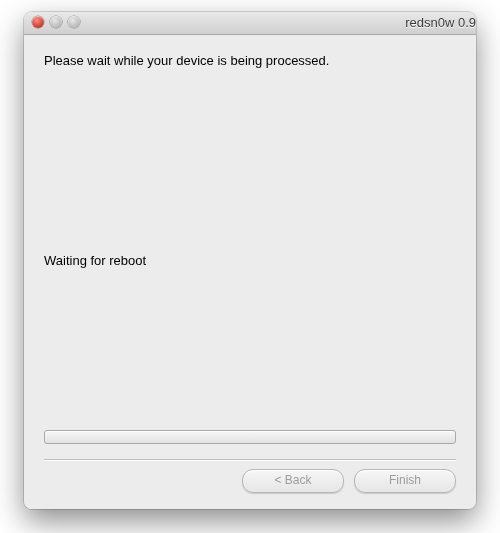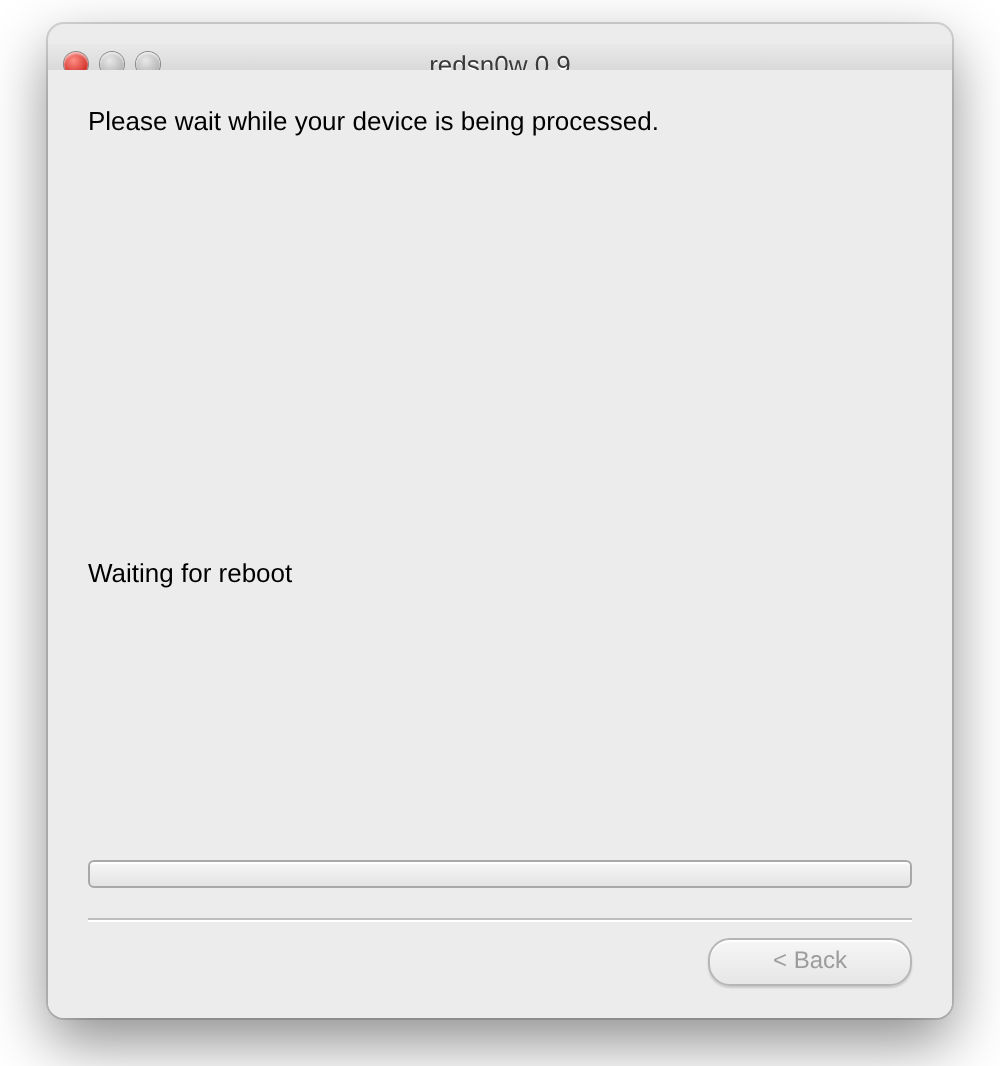--- a/index.html
+++ b/index.html
@@ -17,26 +17,25 @@
     border-radius:8px;
     box-shadow:0 12px 30px rgba(0,0,0,0.45),0 0 0 1px rgba(0,0,0,0.15);
     background:#ececec;
     overflow:hidden;
   }
   .titlebar{
     height:22px;
     background:linear-gradient(#e9e9e9,#cfcfcf);
     border-bottom:1px solid #a9a9a9;
     position:relative;
-    text-align:center;
+    text-align:right;
     line-height:22px;
     font-size:13px;
     color:#3a3a3a;
     text-shadow:0 1px 0 #fff;
-    margin-top:10px;
   }
   .traffic{
     position:absolute;left:8px;top:4px;
     display:flex;gap:6px;align-items:center;
   }
   .tl{
     width:12px;height:12px;border-radius:50%;
     box-shadow:inset 0 1px 1px rgba(255,255,255,0.6),0 0 0 0.5px rgba(0,0,0,0.4);
   }
   .tl.close{background:radial-gradient(circle at 40% 35%,#ff8d84,#d1322a 70%);}
@@ -49,21 +48,20 @@
     box-sizing:border-box;
   }
   .instruction{
     font-size:13px;
     color:#000;
   }
   .status{
     position:absolute;
     left:20px;top:218px;
     font-size:13px;
-    margin-top:26px;
   }
   .progress{
     position:absolute;
     left:20px;right:20px;top:395px;
     height:12px;
     border:1px solid #a8a8a8;
     border-radius:3px;
     background:linear-gradient(#f7f7f7,#e3e3e3);
     box-shadow:inset 0 1px 0 #fff;
   }
@@ -125,16 +123,17 @@
     <div class="instruction">Please wait while your device is being processed.</div>
 
     <div class="status">Waiting for reboot</div>
 
     <div class="progress"></div>
 
     <div class="divider"></div>
 
     <div class="button-row">
       <div class="aqua-btn disabled">&lt; Back</div>
+      <div class="aqua-btn disabled">Finish</div>
     </div>
 
   </div>
 </div>
 
 </body></html>

